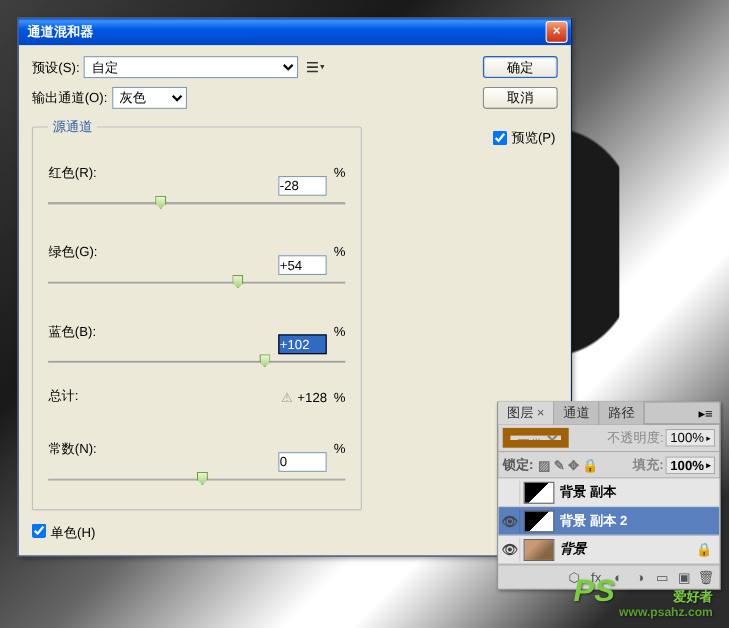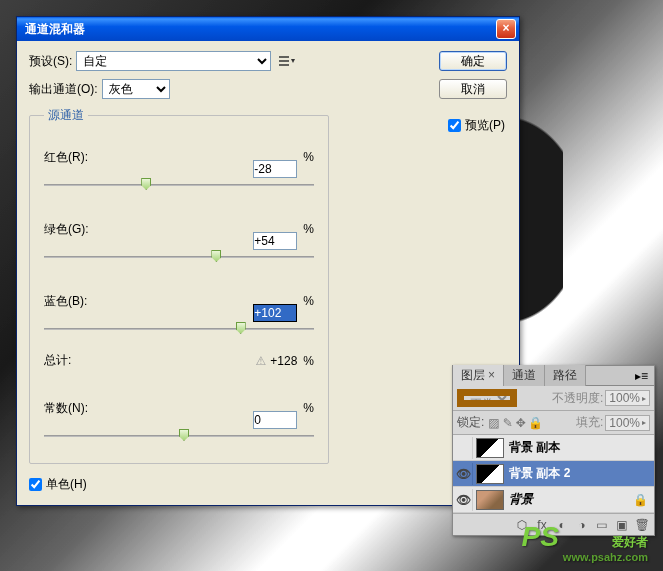--- a/index.html
+++ b/index.html
@@ -43,36 +43,36 @@
 .thumb { position: absolute; top: -2px; width: 10px; height: 12px; background: linear-gradient(to bottom, #EAF6D8, #A8D47A); border: 1px solid #6B9E3F; cursor: pointer; clip-path: polygon(0 0, 100% 0, 100% 60%, 50% 100%, 0 60%); }
 
 .total-row { display: flex; align-items: center; margin-top: 4px; }
 .total-row .tl { width: 74px; }
 .warn { color: #999; margin-left: auto; margin-right: 4px; }
 .total-row .val { margin-right: 6px; }
 .total-row .pct { }
 
 .const-row { margin: 18px 0 8px 0; }
 
-.mono-chk { margin-top: 12px; display: flex; align-items: center; }
+.mono-chk { margin-top: 12px; display: flex; }
 
 .layers-panel { position: absolute; right: 8px; top: 365px; width: 203px; background: #D8D8D8; border: 1px solid #888; box-shadow: 1px 1px 3px rgba(0,0,0,0.4); }
 .lp-tabs { display: flex; align-items: center; background: #C8C8C8; height: 20px; border-bottom: 1px solid #888; }
 .lp-tab { padding: 2px 8px; border-right: 1px solid #999; background: #C0C0C0; color: #333; cursor: pointer; }
 .lp-tab.active { background: #D8D8D8; font-weight: normal; }
 .lp-tab .x { margin-left: 3px; color: #555; }
 .lp-menu { margin-left: auto; padding: 2px 6px; cursor: pointer; }
 
 .lp-opts { display: flex; align-items: center; padding: 3px 4px; border-bottom: 1px solid #AAA; }
 .lp-opts select { width: 60px; height: 18px; color: #888; background: #D8D8D8; border: 7px solid #a16207; }
 .lp-opts .ol { margin-left: auto; color: #888; margin-right: 2px; }
-.pct-box { display: inline-flex; align-items: center; border: 1px solid #AAA; background: #E8E8E8; height: 16px; padding: 0 3px; color: #737373; }
+.pct-box { display: inline-flex; align-items: center; border: 1px solid #AAA; background: #E8E8E8; height: 16px; padding: 0 3px; color: #000000; }
 .pct-box .arr { margin-left: 2px; font-size: 8px; }
 
-.lp-lock { display: flex; align-items: center; padding: 3px 4px; border-bottom: 1px solid #AAA; }
+.lp-lock { display: flex; align-items: center; padding: 3px 4px; border-bottom: 1px solid #AAA; font-weight: bold; }
 .lp-lock .ll { color: #555; margin-right: 4px; }
 .lp-lock .icons { display: flex; gap: 3px; }
 .lp-lock .icons span { color: #777; }
 .lp-lock .fl { margin-left: auto; color: #888; margin-right: 2px; }
 
 .layer-list { background: #E6E6E6; max-height: 90px; overflow: hidden; }
 .layer-item { display: flex; align-items: center; height: 26px; border-bottom: 1px solid #CCC; padding: 0 2px; font-weight: bold; }
 .layer-item.sel { background: #5A7FBF; color: white; }
 .eye { width: 18px; height: 22px; display: flex; align-items: center; justify-content: center; border-right: 1px solid #CCC; margin-right: 3px; color: #444; }
 .layer-item.sel .eye { border-right-color: #4A6FAF; }

